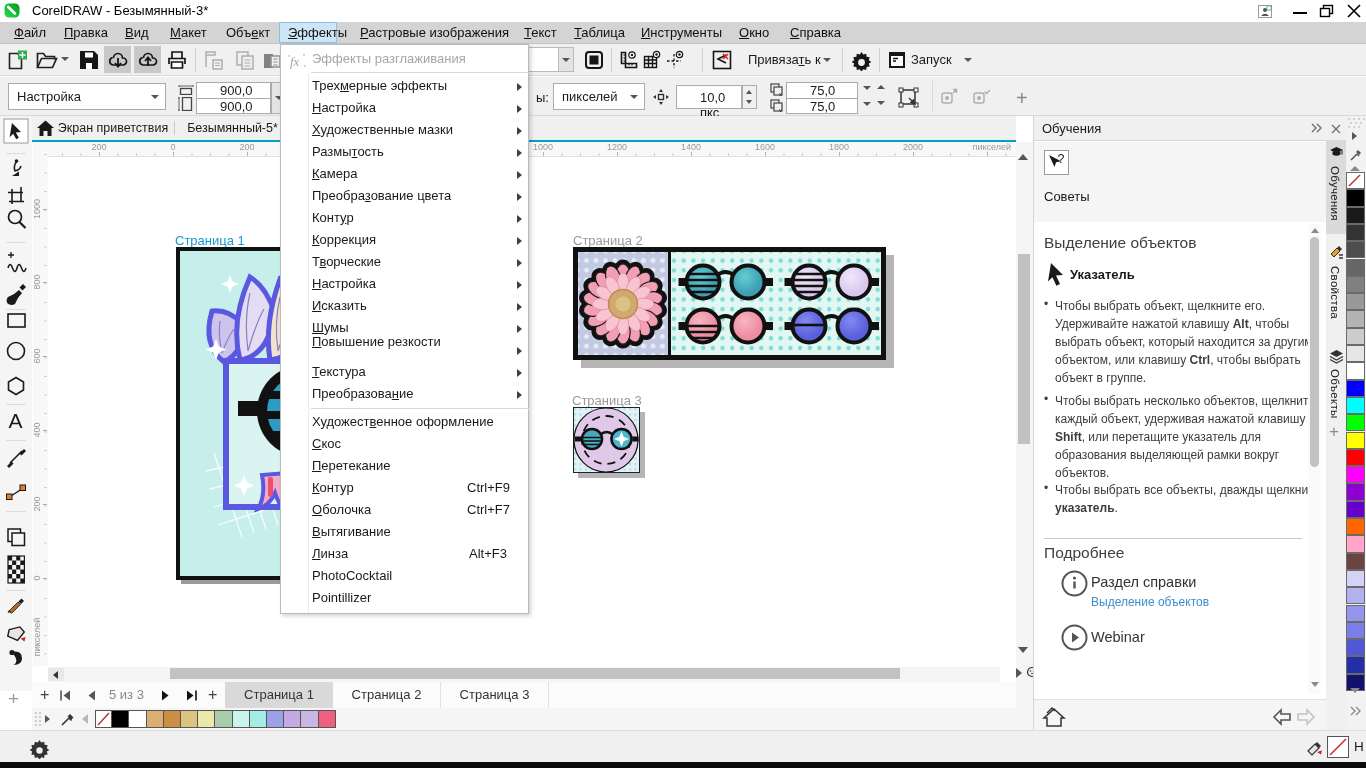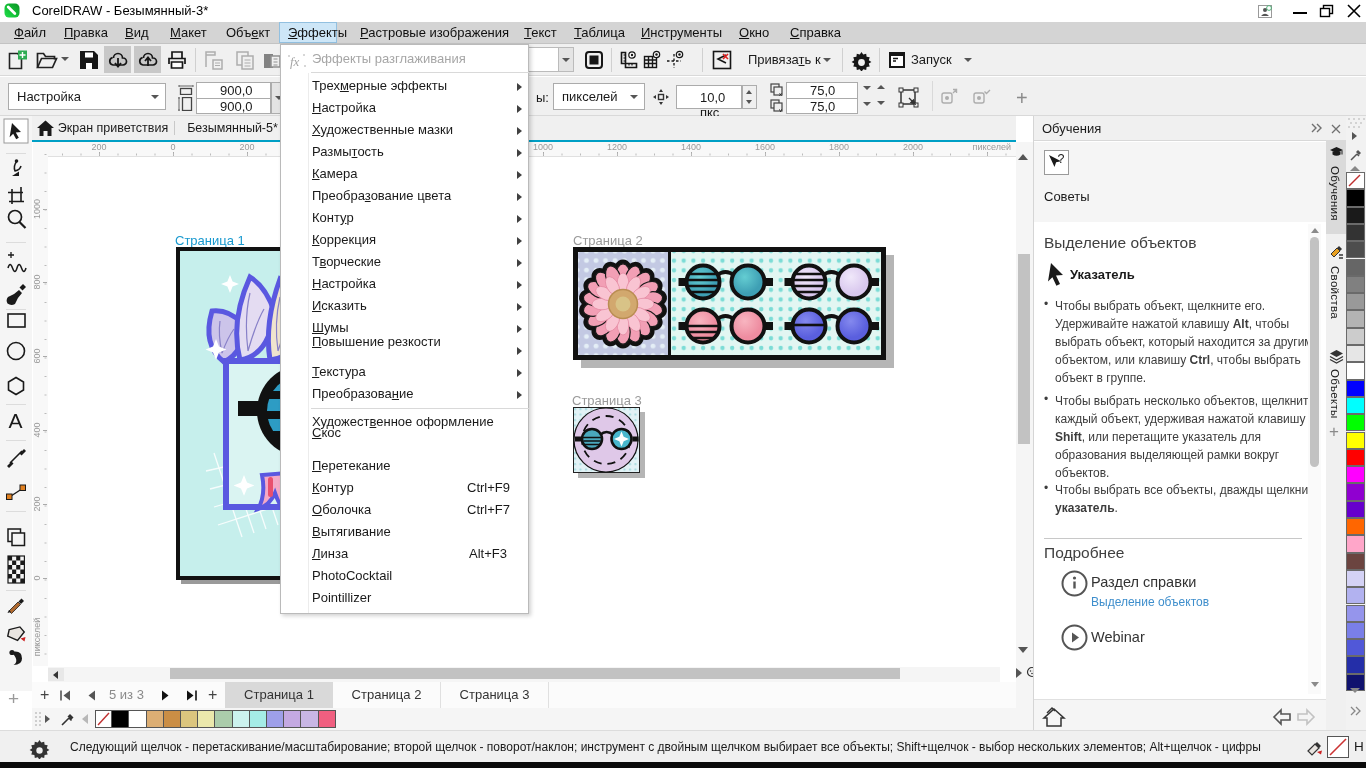--- a/index.html
+++ b/index.html
@@ -809,21 +809,20 @@
       <div class="abs" style="left:252.2px;top:2px;width:17.2px;height:18px;background:#c4a9e2;border:1px solid #555;border-left:none"></div>
       <div class="abs" style="left:269.4px;top:2px;width:17.2px;height:18px;background:#c8b6e4;border:1px solid #555;border-left:none"></div>
       <div class="abs" style="left:286.6px;top:2px;width:17.2px;height:18px;background:#f05f80;border:1px solid #555;border-left:none"></div>
   </div>
   <div class="abs" style="left:1016px;top:680px;width:17px;height:50px;background:#f5f5f5"></div>
   <div id="statusbar" class="abs">
     <svg class="abs" style="left:29px;top:7px" width="21" height="21" viewBox="0 0 21 21">
       <path d="M10.5 2 l1.7 2.6 3-0.9 0.4 3.1 3.1 0.4 -0.9 3 2.6 1.7 -2.6 1.7 0.9 3 -3.1 0.4 -0.4 3.1 -3-0.9 -1.7 2.6 -1.7-2.6 -3 0.9 -0.4-3.1 -3.1-0.4 0.9-3 -2.6-1.7 2.6-1.7 -0.9-3 3.1-0.4 0.4-3.1 3 0.9 z" fill="#333"></path>
       <circle cx="10.5" cy="12.5" r="3.2" fill="#f0f0f0"></circle>
     </svg>
-    <div class="abs" style="left:70px;top:9px;font-size:12px;color:#1a1a1a;white-space:nowrap">Следующий щелчок - перетаскивание/масштабирование; второй щелчок - поворот/наклон; инструмент с двойным щелчком выбирает все объекты; Shift+щелчок - выбор нескольких элементов; Alt+щелчок - цифры</div>
     <svg class="abs" style="left:1305px;top:7px" width="19" height="19" viewBox="0 0 19 19">
       <path d="M3 13 l7-7 4 4 -7 7 z" fill="#e8e4e0" stroke="#333" stroke-width="1.2"></path>
       <path d="M10 6 l2-2 4 4 -2 2 z" fill="#333"></path>
       <path d="M12 14 l5-1.5 -1 4 z" fill="#cc2222"></path>
     </svg>
     <div class="abs" style="left:1327px;top:5px;width:22px;height:22px;background:#fff;border:1.5px solid #555"></div>
     <svg class="abs" style="left:1327px;top:5px" width="22" height="22" viewBox="0 0 22 22">
         <path d="M3 19 L19 3" stroke="#cc3333" stroke-width="1.6"></path>
       </svg>
     <div class="abs" style="left:1354px;top:8px;font-size:13.5px;color:#1a1a1a">Н</div>
@@ -864,21 +863,21 @@
     <div class="dmi" style="top:275px"><u>Ш</u>умы</div>
       <div class="dmarr" style="top:280px"></div>
     <div class="dmi" style="top:289px"><u>П</u>овышение резкости</div>
       <div class="dmarr" style="top:302px"></div>
     <div class="dmi" style="top:319px"><u>Т</u>екстура</div>
       <div class="dmarr" style="top:324px"></div>
     <div class="dmi" style="top:341px">Преобразова<u>н</u>ие</div>
       <div class="dmarr" style="top:346px"></div>
     <div class="abs" style="left:30px;top:363px;width:218px;height:1px;background:#d9d9d9"></div>
     <div class="dmi" style="top:369px">Художест<u>в</u>енное оформление</div>
-    <div class="dmi" style="top:380px"><u>С</u>кос</div>
+    <div class="dmi" style="top:391px"><u>С</u>кос</div>
     <div class="dmi" style="top:413px"><u>П</u>еретекание</div>
     <div class="dmi" style="top:435px"><u>К</u>онтур</div>
       <div class="dmshort" style="left:186px;top:435px">Ctrl+F9</div>
     <div class="dmi" style="top:457px"><u>О</u>болочка</div>
       <div class="dmshort" style="left:186px;top:457px">Ctrl+F7</div>
     <div class="dmi" style="top:479px"><u>В</u>ытягивание</div>
     <div class="dmi" style="top:501px"><u>Л</u>инза</div>
       <div class="dmshort" style="left:188px;top:501px">Alt+F3</div>
     <div class="dmi" style="top:523px">PhotoCocktail</div>
     <div class="dmi" style="top:545px">Pointillizer</div>

